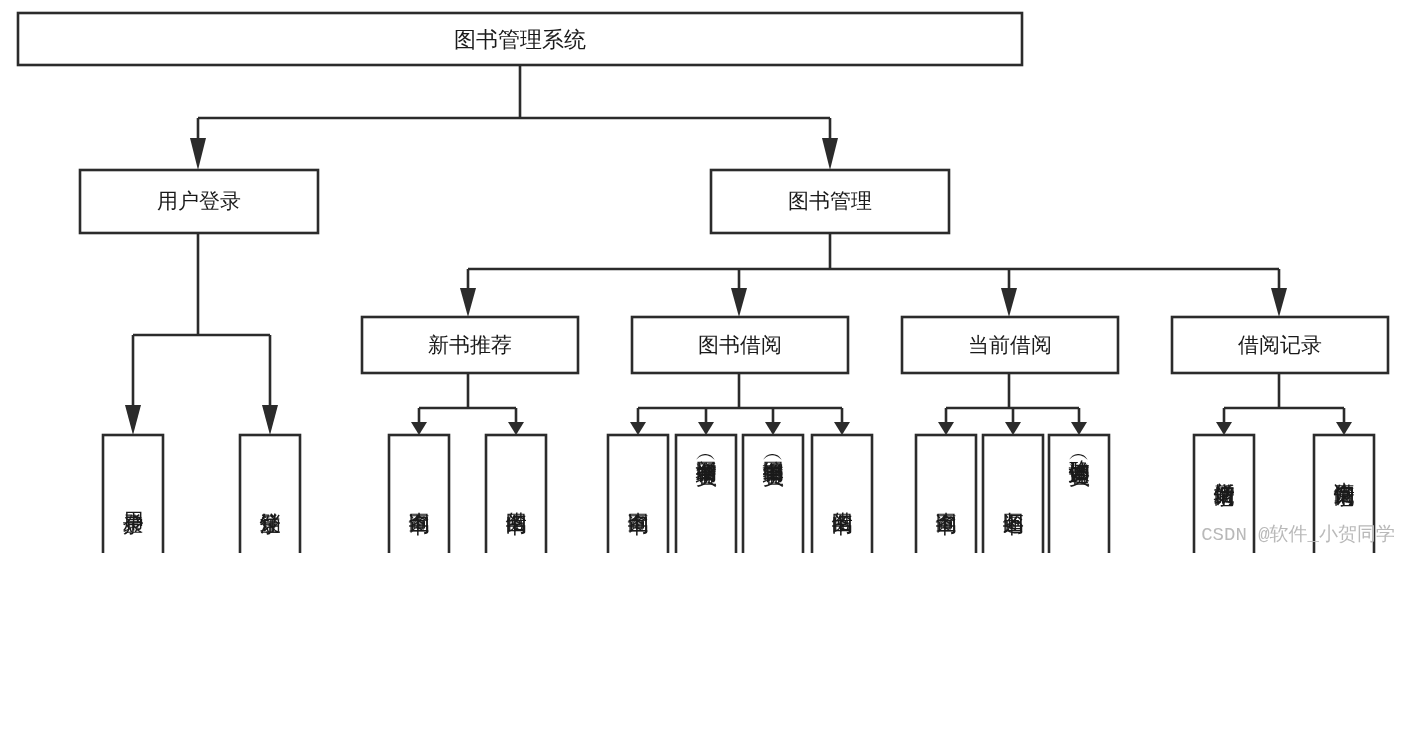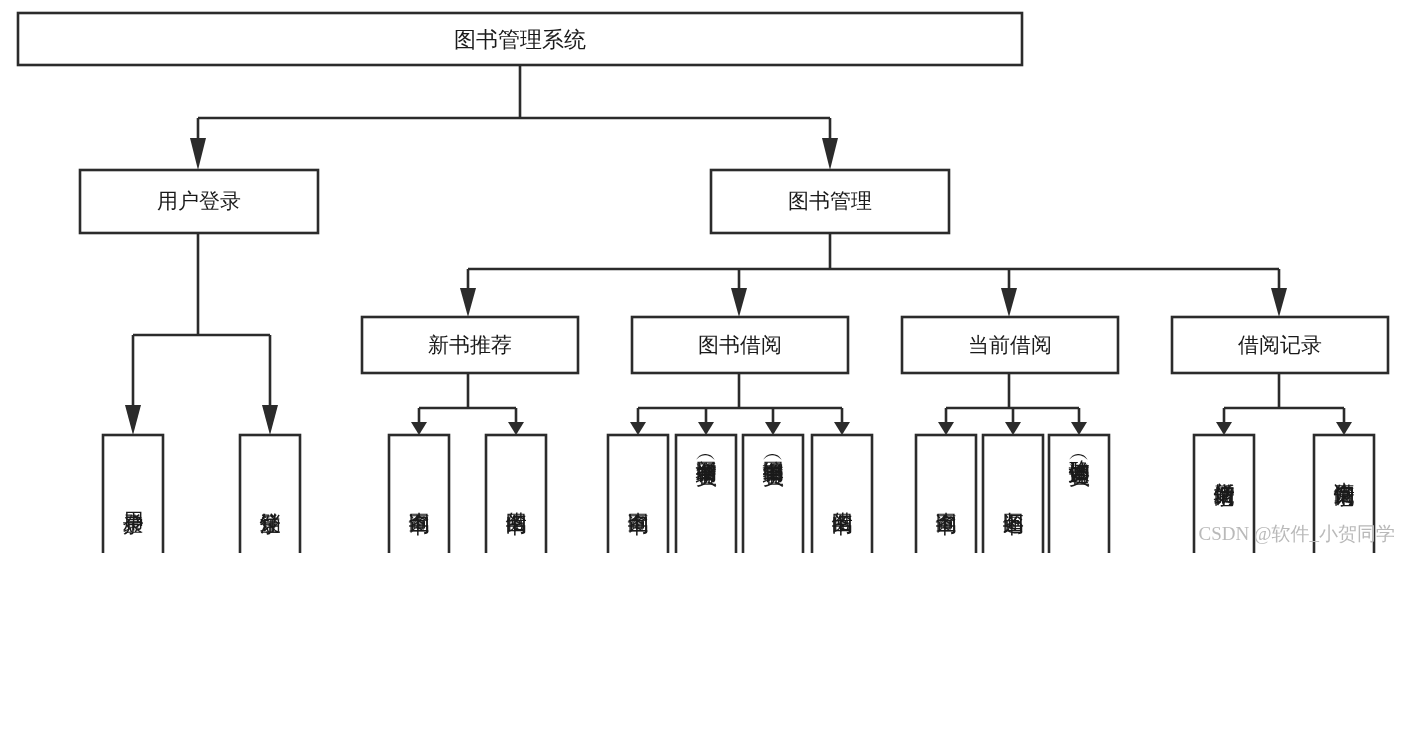--- a/index.html
+++ b/index.html
@@ -62,21 +62,21 @@
     line-height: 1.08;
     color: #1a1a1a;
     letter-spacing: 1px;
     white-space: nowrap;
     text-align: center;
   }
   .watermark {
     position: absolute;
     right: 10px;
     bottom: 6px;
-    font-family: Liberation Serif, serif;
+    font-family: Liberation Mono, monospace;
     font-size: 19px;
     color: #b9b9b9;
     white-space: nowrap;
     user-select: none;
   }
 </style>
 </head>
 <body>
 
 <div id="stage">

